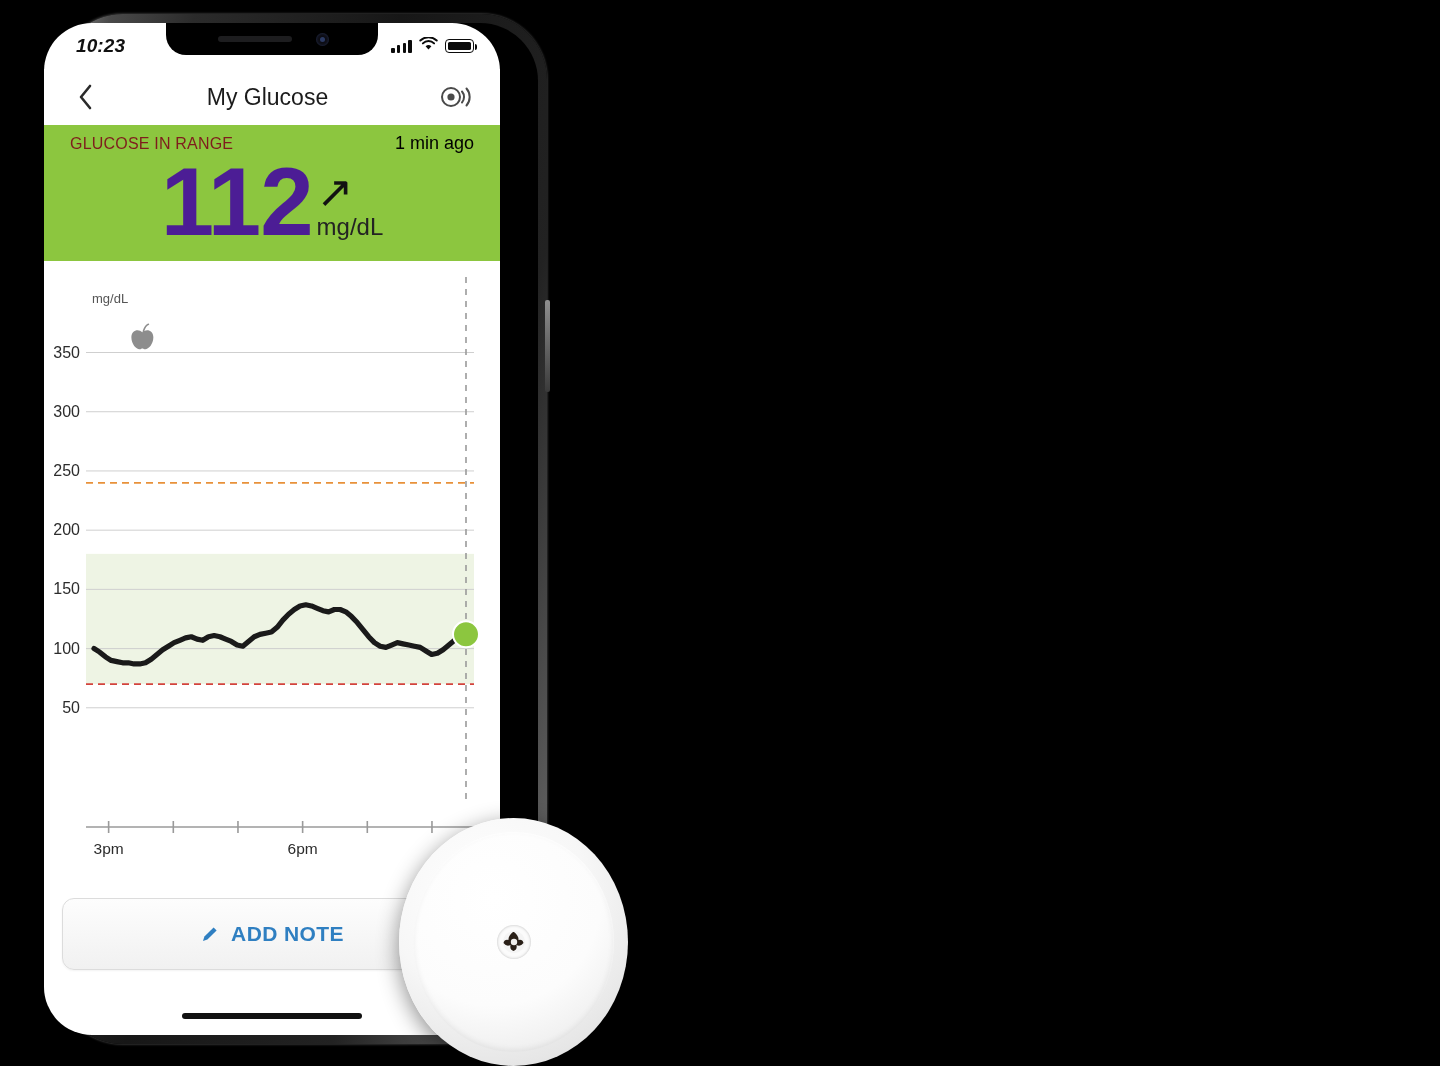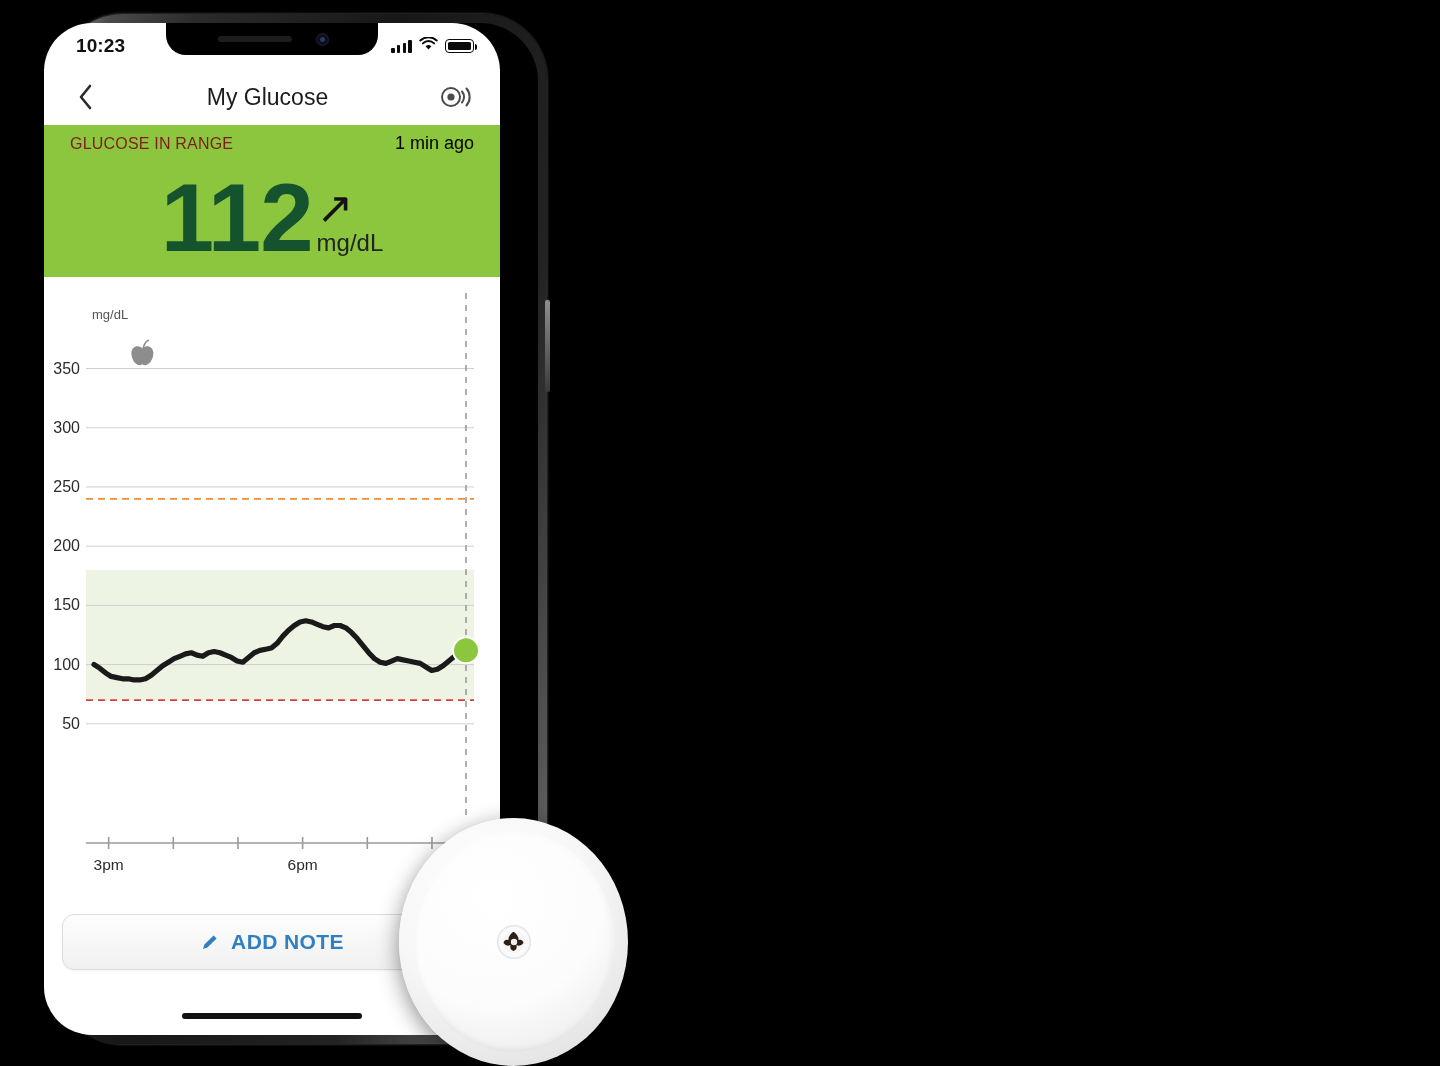--- a/index.html
+++ b/index.html
@@ -54,21 +54,21 @@
   }
   #front-camera::after {
     content:""; position:absolute; left:4px; top:4px; width:5px; height:5px;
     border-radius:50%; background:#2b3a63;
   }
 
   
   #status-bar {
     position: relative; height: 46px; width: 100%;
     display: flex; align-items: center; justify-content: space-between;
-    padding: 0 26px 0 32px; z-index: 30;
+    padding: 0 26px 0 32px; z-index: 30; font-style: italic;
   }
   #status-time { font-size: 19px; font-weight: 700; color: #111; letter-spacing: .1px; }
   #status-icons { display: flex; align-items: center; gap: 7px; }
   .bars { display: flex; align-items: flex-end; gap: 2.2px; height: 13px; }
   .bars i { display:block; width: 3.6px; background:#0b0b0b; border-radius: 1px; }
   .bars i:nth-child(1){ height: 5px; }
   .bars i:nth-child(2){ height: 7.5px; }
   .bars i:nth-child(3){ height: 10px; }
   .bars i:nth-child(4){ height: 13px; }
   .battery {
@@ -92,38 +92,38 @@
     font-size: 23px; color: #1b1b1b; font-weight: 400; pointer-events:none;
   }
   #scan-button { margin-left: auto; width: 40px; height: 34px; display:flex; align-items:center; justify-content:center; cursor:pointer; }
 
   
   #glucose-banner { position: relative; background: #8CC63F; padding: 8px 26px 14px; }
   #banner-top { display:flex; align-items:center; justify-content:space-between; }
   #banner-status { font-size: 16px; font-weight: 400; color:#7f1d1d; letter-spacing:.2px; }
   #banner-updated { font-size: 18px; color:#000000; }
   #banner-reading { display:flex; align-items:flex-end; justify-content:center; padding-top: 2px; }
-  #reading-value { font-size: 96px; font-weight: 700; color:#14532d; line-height: .95; letter-spacing: -1px; margin-top: 16px; }
+  #reading-value { font-size: 96px; font-weight: 700; color:#4c1d95; line-height: .95; letter-spacing: -1px; }
   #reading-right { display:flex; flex-direction:column; align-items:flex-start; margin-left: 4px; padding-bottom: 6px; }
   #trend-arrow { font-size: 44px; line-height: .8; color:#121212; font-weight: 400; margin-bottom: 2px; }
   #reading-units { font-size: 24px; color:#232323; margin-top: 2px; }
   #banner-pointer {
     position:absolute; bottom:-19px; right: 27px;
     width: 0; height: 0; border-left: 17px solid transparent;
     border-right: 17px solid transparent; border-top: 20px solid #8CC63F;
   }
 
   
   #chart-section { position: relative; background:#fff; padding: 16px 0 0 0; height: 625px; }
   #chart-svg { display:block; }
 
   
   #add-note-wrap { padding: 12px 18px 0; }
   #add-note-button {
-    height: 56px; border:1px solid #dcdcdc; border-radius: 12px;
+    height: 72px; border:1px solid #dcdcdc; border-radius: 12px;
     background: linear-gradient(180deg,#fdfdfd,#f1f1f1);
     display:flex; align-items:center; justify-content:center; gap: 12px;
     cursor:pointer; box-shadow: 0 1px 2px rgba(0,0,0,.05);
   }
   #add-note-label { color:#2f7fc1; font-size: 21px; font-weight: 700; letter-spacing:.4px; }
 
   #home-indicator {
     position:absolute; bottom: 16px; left:50%; transform:translateX(-50%);
     width: 180px; height: 6px; border-radius: 3px; background:#111;
   }

